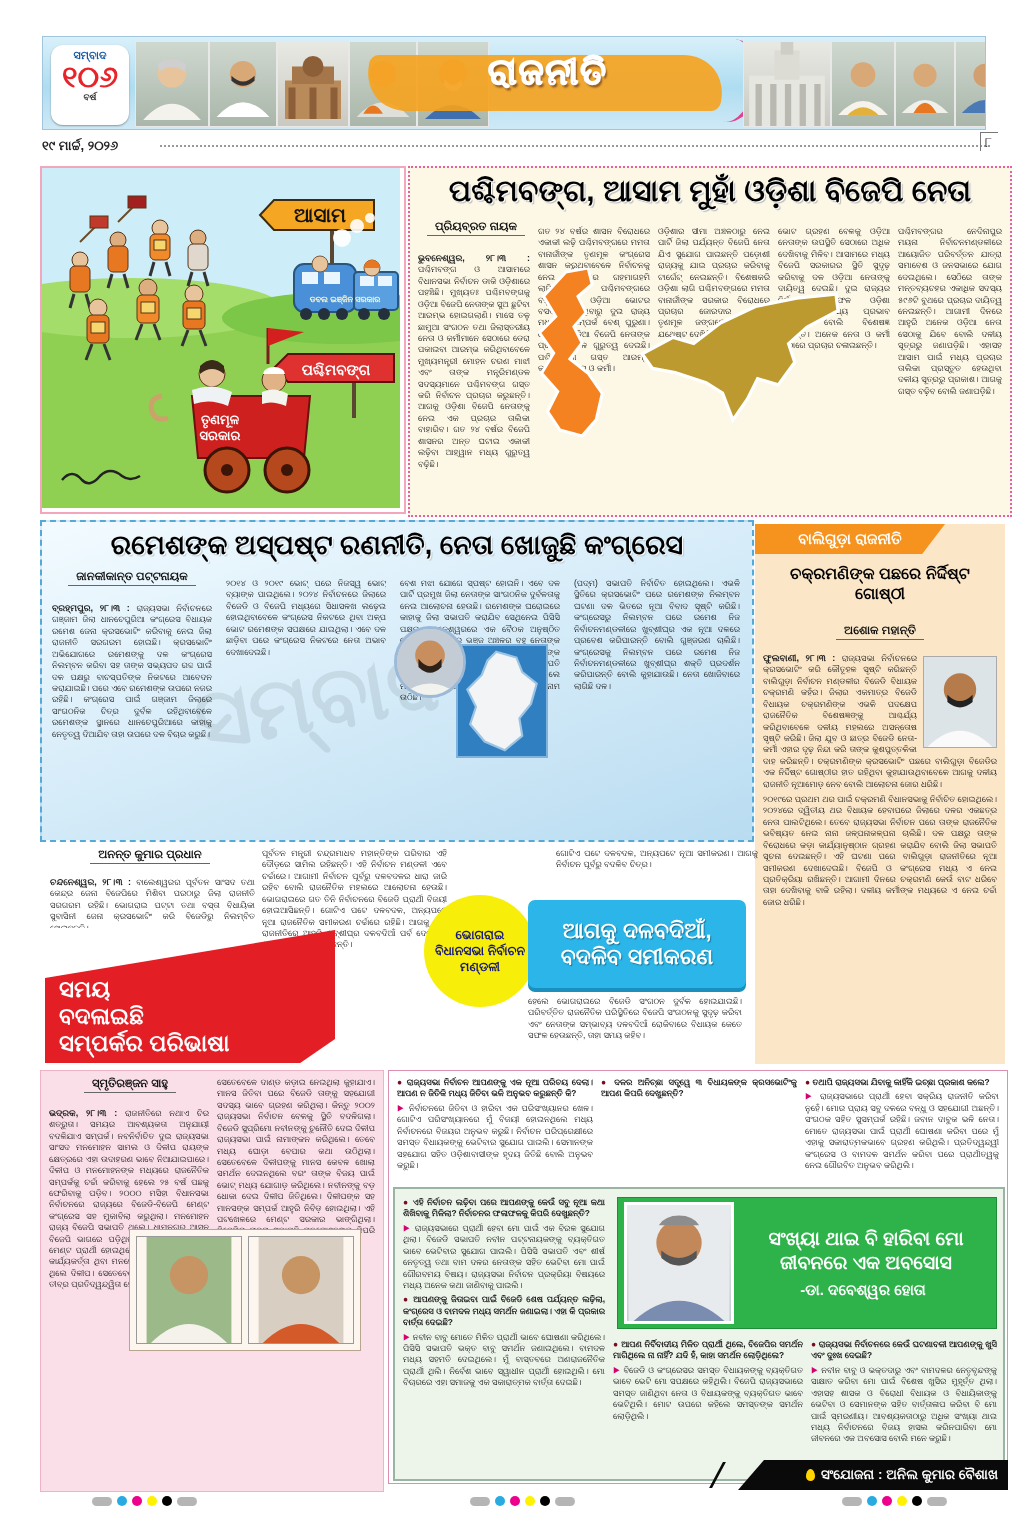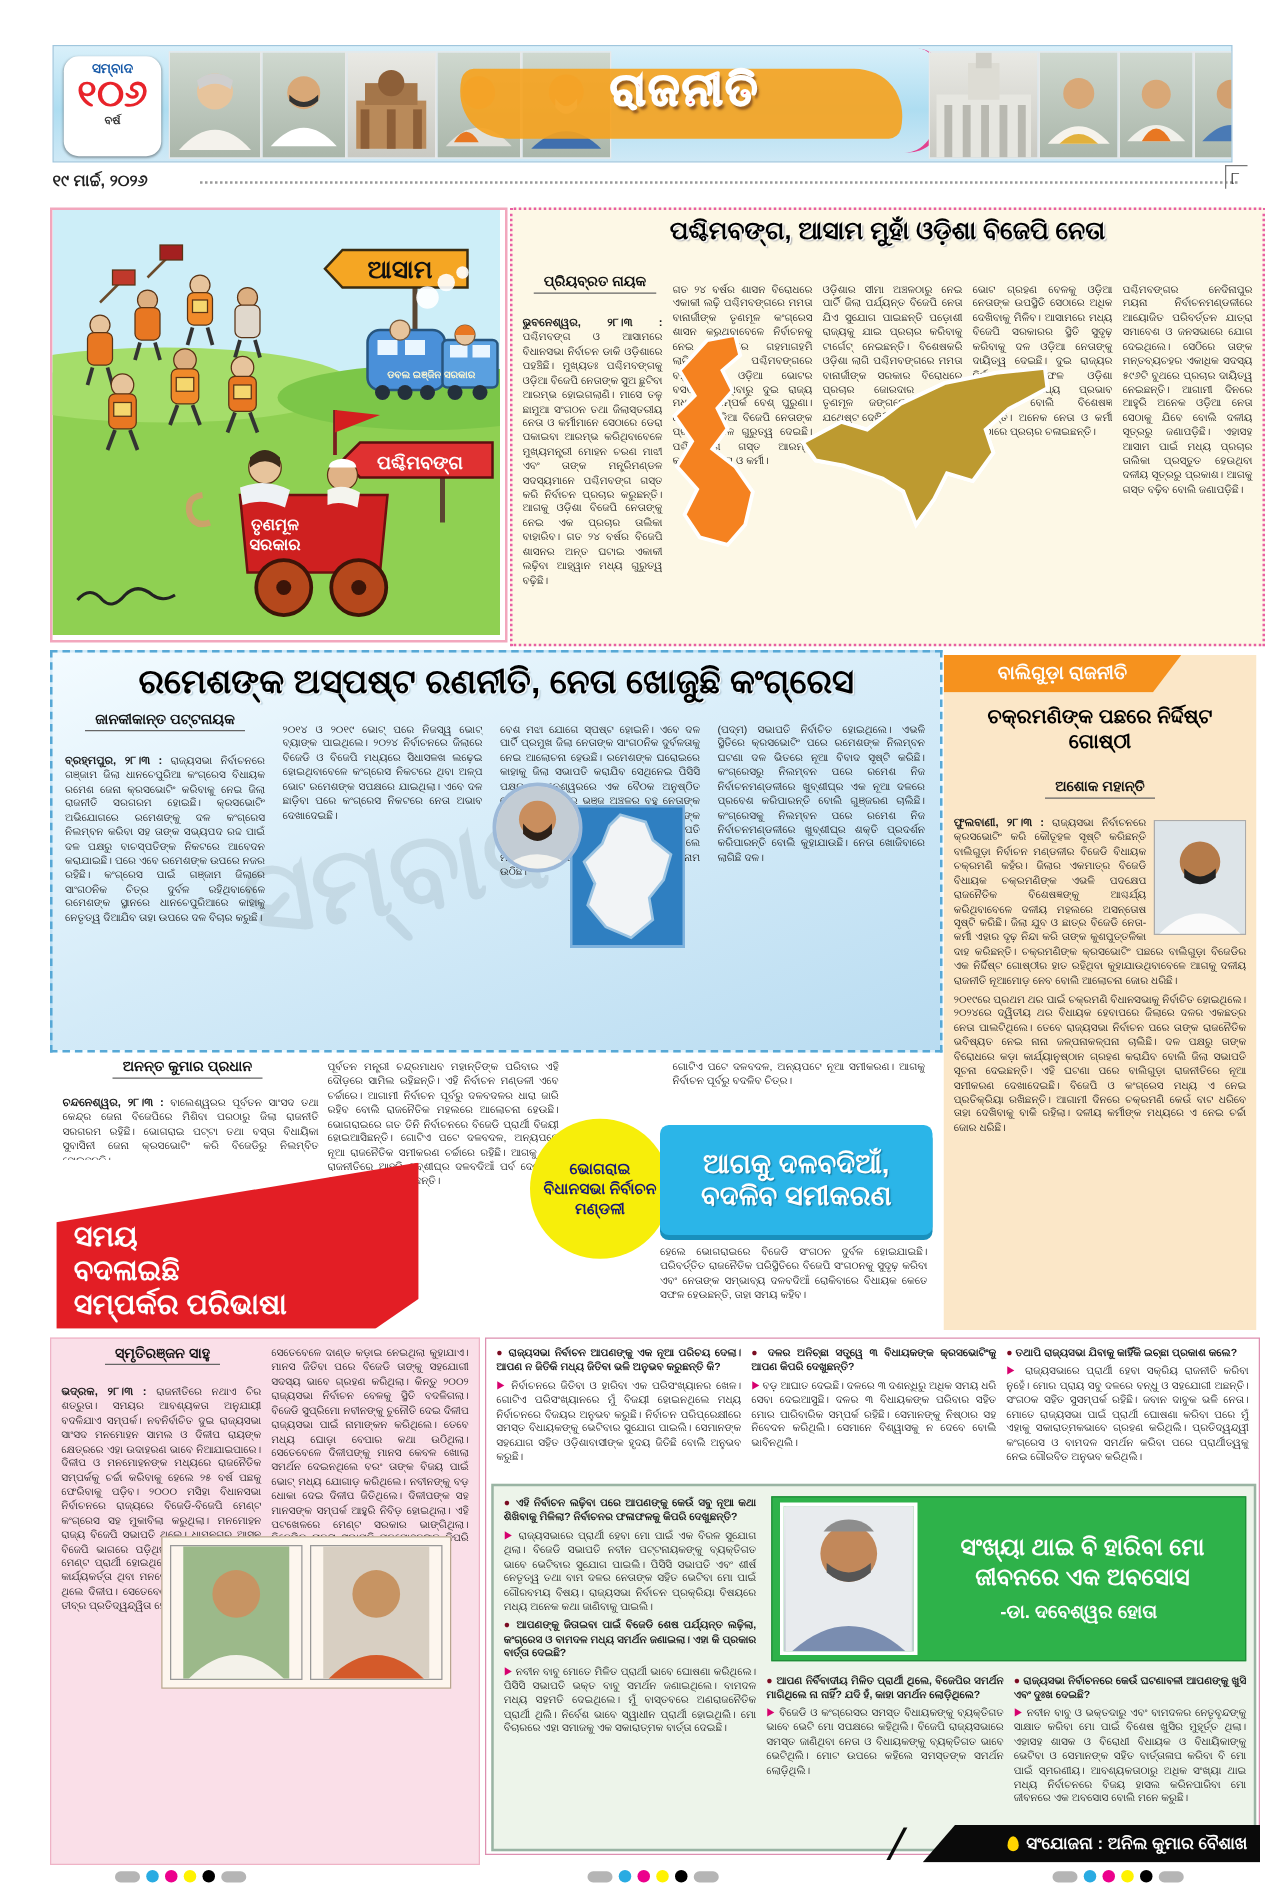--- a/index.html
+++ b/index.html
@@ -32,21 +32,21 @@
            border-top:1px solid #777;border-left:1px solid #777;padding:1px 6px 0 4px;}
   
   .body-txt{font-size:8.4px;line-height:1.36;text-align:justify;color:#1b1b1b;overflow:hidden;}
   .byline{font-weight:bold;font-size:11.5px;text-align:center;color:#101010;}
   .byline span{display:inline-block;border-bottom:1.5px solid #666;padding:0 8px 2px;}
   .lead b{font-size:9px;}
   
   .cartoon{left:40px;top:166px;width:362px;height:344px;border:2px solid #f2a7bd;background:#fff;}
   
   .art1{left:408px;top:166px;width:600px;height:347px;background:#fdf8e6;border:2px dotted #e85fa4;}
-  .art1 .headline{position:absolute;left:0;top:6px;width:100%;text-align:center;font-size:20px;
+  .art1 .headline{position:absolute;left:0;top:6px;width:100%;text-align:center;font-size:30px;
                   font-weight:800;color:#000;white-space:nowrap;text-shadow:1px 1px 0 #fff,2px 2px 1px #bbb;}
   .map-wb{position:absolute;left:118px;top:100px;width:104px;height:172px;z-index:3;}
   .map-as{position:absolute;left:224px;top:122px;width:206px;height:134px;z-index:3;}
   
   .art2{left:40px;top:520px;width:710px;height:318px;border:2px dashed #56a8d6;
         background:linear-gradient(160deg,#f3fbff 0%,#d8edf9 45%,#b9dcf1 100%);}
   .art2 .headline{position:absolute;left:0;top:8px;width:100%;text-align:center;font-size:27px;
                   font-weight:800;color:#000;white-space:nowrap;text-shadow:1px 1px 0 #fff,2px 2px 1px #b9cdd9;}
   .wm{position:absolute;left:150px;top:110px;width:480px;font-size:84px;font-weight:800;color:#5b6b74;
       opacity:.14;transform:rotate(-10deg);z-index:1;pointer-events:none;}
@@ -373,21 +373,21 @@
       </div>
       <b>ଫୁଲବାଣୀ, ୨୮।୩ :</b>
       <span>ରାଜ୍ୟସଭା ନିର୍ବାଚନରେ କ୍ରସଭୋଟିଂ କରି କୌତୂହଳ ସୃଷ୍ଟି କରିଛନ୍ତି ବାଲିଗୁଡ଼ା ନିର୍ବାଚନ ମଣ୍ଡଳୀର ବିଜେଡି ବିଧାୟକ ଚକ୍ରମଣି କହଁର। ଜିଲାର ଏକମାତ୍ର ବିଜେଡି ବିଧାୟକ ଚକ୍ରମଣିଙ୍କ ଏଭଳି ପଦକ୍ଷେପ ରାଜନୈତିକ ବିଶେଷଜ୍ଞଙ୍କୁ ଆଶ୍ଚର୍ଯ୍ୟ କରିଥିବାବେଳେ ଦଳୀୟ ମହଲରେ ଅସନ୍ତୋଷ ସୃଷ୍ଟି କରିଛି। ଜିଲା ଯୁବ ଓ ଛାତ୍ର ବିଜେଡି ନେତା-କର୍ମୀ ଏହାର ଦୃଢ଼ ନିନ୍ଦା କରି ତାଙ୍କ କୁଶପୁତ୍ତଳିକା ଦାହ କରିଛନ୍ତି। ଚକ୍ରମଣିଙ୍କ କ୍ରସଭୋଟିଂ ପଛରେ ବାଲିଗୁଡ଼ା ବିଜେଡିର ଏକ ନିର୍ଦ୍ଦିଷ୍ଟ ଗୋଷ୍ଠୀର ହାତ ରହିଥିବା କୁହାଯାଉଥିବାବେଳେ ଆଗକୁ ଦଳୀୟ ରାଜନୀତି ନୂଆମୋଡ଼ ନେବ ବୋଲି ଆଲୋଚନା ଜୋର ଧରିଛି।</span>
       <span style="display:block;margin-top:4px">୨୦୧୯ରେ ପ୍ରଥମ ଥର ପାଇଁ ଚକ୍ରମଣି ବିଧାନସଭାକୁ ନିର୍ବାଚିତ ହୋଇଥିଲେ। ୨୦୨୪ରେ ଦ୍ୱିତୀୟ ଥର ବିଧାୟକ ହେବାପରେ ଜିଲାରେ ଦଳର ଏକଛତ୍ର ନେତା ପାଲଟିଥିଲେ। ତେବେ ରାଜ୍ୟସଭା ନିର୍ବାଚନ ପରେ ତାଙ୍କ ରାଜନୈତିକ ଭବିଷ୍ୟତ ନେଇ ନାନା ଜଳ୍ପନାକଳ୍ପନା ଚାଲିଛି। ଦଳ ପକ୍ଷରୁ ତାଙ୍କ ବିରୋଧରେ କଡ଼ା କାର୍ଯ୍ୟାନୁଷ୍ଠାନ ଗ୍ରହଣ କରାଯିବ ବୋଲି ଜିଲା ସଭାପତି ସୂଚନା ଦେଇଛନ୍ତି। ଏହି ଘଟଣା ପରେ ବାଲିଗୁଡ଼ା ରାଜନୀତିରେ ନୂଆ ସମୀକରଣ ଦେଖାଦେଇଛି। ବିଜେପି ଓ କଂଗ୍ରେସ ମଧ୍ୟ ଏ ନେଇ ପ୍ରତିକ୍ରିୟା ରଖିଛନ୍ତି। ଆଗାମୀ ଦିନରେ ଚକ୍ରମଣି କେଉଁ ବାଟ ଧରିବେ ତାହା ଦେଖିବାକୁ ବାକି ରହିଲା। ଦଳୀୟ କର୍ମୀଙ୍କ ମଧ୍ୟରେ ଏ ନେଇ ଚର୍ଚ୍ଚା ଜୋର ଧରିଛି।</span>
     </div>
   </div>
 
   <div class="abs byline" style="left:50px;top:848px;width:200px"><span>ଅନନ୍ତ କୁମାର ପ୍ରଧାନ</span></div>
   <div class="abs body-txt lead" style="left:50px;top:876px;width:205px;height:52px"><b>ଚନ୍ଦନେଶ୍ୱର, ୨୮।୩ :</b> <span>ବାଲେଶ୍ୱରର ପୂର୍ବତନ ସାଂସଦ ତଥା କେନ୍ଦ୍ର ଜେନା ବିଜେପିରେ ମିଶିବା ପରଠାରୁ ଜିଲା ରାଜନୀତି ସରଗରମ ରହିଛି। ଭୋଗରାଇ ପଟ୍ଟା ତଥା ବସ୍ତା ବିଧାୟିକା ସୁବାସିନୀ ଜେନା କ୍ରସଭୋଟିଂ କରି ବିଜେଡିରୁ ନିଲମ୍ବିତ ହୋଇଛନ୍ତି।</span></div>
   <div class="abs body-txt" style="left:262px;top:848px;width:185px;height:214px">ପୂର୍ବତନ ମନ୍ତ୍ରୀ ଚନ୍ଦ୍ରମାଧବ ମହାନ୍ତିଙ୍କ ପରିବାର ଏହି ଦୌଡ଼ରେ ସାମିଲ ରହିଛନ୍ତି। ଏହି ନିର୍ବାଚନ ମଣ୍ଡଳୀ ଏବେ ଚର୍ଚ୍ଚାରେ। ଆଗାମୀ ନିର୍ବାଚନ ପୂର୍ବରୁ ଦଳବଦଳର ଧାରା ଜାରି ରହିବ ବୋଲି ରାଜନୈତିକ ମହଲରେ ଆଲୋଚନା ହେଉଛି। ଭୋଗରାଇରେ ଗତ ତିନି ନିର୍ବାଚନରେ ବିଜେଡି ପ୍ରାର୍ଥୀ ବିଜୟୀ ହୋଇଆସିଛନ୍ତି। ଗୋଟିଏ ପଟେ ଦଳବଦଳ, ଅନ୍ୟପଟେ ନୂଆ ରାଜନୈତିକ ସମୀକରଣ ଚର୍ଚ୍ଚାରେ ରହିଛି। ଆଗକୁ ଜିଲା ରାଜନୀତିରେ ଆହୁରି ଖୁବ୍‌ଶୀଘ୍ର ଦଳବଦିଆଁ ପର୍ବ ଦେଖାଯିବ ବୋଲି ନେତାମାନେ କହୁଛନ୍ତି।</div>
-  <div class="abs body-txt" style="left:538px;top:848px;width:202px;height:48px">ଗୋଟିଏ ପଟେ ଦଳବଦଳ, ଅନ୍ୟପଟେ ନୂଆ ସମୀକରଣ। ଆଗକୁ ନିର୍ବାଚନ ପୂର୍ବରୁ ବଦଳିବ ଚିତ୍ର।</div>
+  <div class="abs body-txt" style="left:556px;top:848px;width:202px;height:48px">ଗୋଟିଏ ପଟେ ଦଳବଦଳ, ଅନ୍ୟପଟେ ନୂଆ ସମୀକରଣ। ଆଗକୁ ନିର୍ବାଚନ ପୂର୍ବରୁ ବଦଳିବ ଚିତ୍ର।</div>
   <div class="abs body-txt" style="left:528px;top:996px;width:214px;height:66px">ହେଲେ ଭୋଗରାଇରେ ବିଜେଡି ସଂଗଠନ ଦୁର୍ବଳ ହୋଇଯାଇଛି। ପରିବର୍ତ୍ତିତ ରାଜନୈତିକ ପରିସ୍ଥିତିରେ ବିଜେପି ସଂଗଠନକୁ ସୁଦୃଢ଼ କରିବା ଏବଂ ନେତାଙ୍କ ସମ୍ଭାବ୍ୟ ଦଳବଦିଆଁ ରୋକିବାରେ ବିଧାୟକ କେତେ ସଫଳ ହେଉଛନ୍ତି, ତାହା ସମୟ କହିବ।</div>
 
   <div class="abs badge">ଭୋଗରାଇ ବିଧାନସଭା ନିର୍ବାଚନ ମଣ୍ଡଳୀ</div>
   <div class="abs redbox">
     <div class="t">
       <div>ସମୟ</div>
       <div>ବଦଳାଇଛି</div>
       <div>ସମ୍ପର୍କର ପରିଭାଷା</div>
     </div>
   </div>
@@ -418,21 +418,20 @@
     </div>
   </div>
 
   <div class="abs ibox qa">
     <div class="abs body-txt" style="left:8px;top:6px;width:196px;height:104px">
       <p><span class="q">●</span> <b>ରାଜ୍ୟସଭା ନିର୍ବାଚନ ଆପଣଙ୍କୁ ଏକ ନୂଆ ପରିଚୟ ଦେଲା। ଆପଣ ନ ଜିତିକି ମଧ୍ୟ ଜିତିବା ଭଳି ଅନୁଭବ କରୁଛନ୍ତି କି?</b></p>
       <p><span class="ar">▶</span> <span>ନିର୍ବାଚନରେ ଜିତିବା ଓ ହାରିବା ଏକ ପରିସଂଖ୍ୟାନର ଖେଳ। ଗୋଟିଏ ପରିସଂଖ୍ୟାନରେ ମୁଁ ବିଜୟୀ ହୋଇନଥିଲେ ମଧ୍ୟ ନିର୍ବାଚନରେ ବିଜୟର ଅନୁଭବ କରୁଛି। ନିର୍ବାଚନ ପରିପ୍ରେକ୍ଷୀରେ ସମସ୍ତ ବିଧାୟକଙ୍କୁ ଭେଟିବାର ସୁଯୋଗ ପାଇଲି। ସେମାନଙ୍କ ସହଯୋଗ ସହିତ ଓଡ଼ିଶାବାସୀଙ୍କ ହୃଦୟ ଜିତିଛି ବୋଲି ଅନୁଭବ କରୁଛି।</span></p>
     </div>
     <div class="abs body-txt" style="left:212px;top:6px;width:196px;height:104px">
       <p><span class="q">●</span> <b>ଦଳର ଅନିଚ୍ଛା ସତ୍ତ୍ୱେ ୩ ବିଧାୟକଙ୍କ କ୍ରସଭୋଟିଂକୁ ଆପଣ କିପରି ଦେଖୁଛନ୍ତି?</b></p>
-      <p><span class="ar">▶</span> <span>ବଡ଼ ଆଘାତ ଦେଇଛି। ଦଳରେ ୩ ଦଶନ୍ଧିରୁ ଅଧିକ ସମୟ ଧରି ସେବା ଦେଇଆସୁଛି। ଦଳର ୩ ବିଧାୟକଙ୍କ ପରିବାର ସହିତ ମୋର ପାରିବାରିକ ସମ୍ପର୍କ ରହିଛି। ସେମାନଙ୍କୁ ନିଷ୍ଠାର ସହ ନିବେଦନ କରିଥିଲି। ସେମାନେ ବିଶ୍ୱାସକୁ ନ ଦେବେ ବୋଲି ଭାବିନଥିଲି।</span></p>
     </div>
     <div class="abs body-txt" style="left:416px;top:6px;width:194px;height:104px">
       <p><span class="q">●</span> <b>ତଥାପି ରାଜ୍ୟସଭା ଯିବାକୁ କାହିଁକି ଇଚ୍ଛା ପ୍ରକାଶ କଲେ?</b></p>
       <p><span class="ar">▶</span> <span>ରାଜ୍ୟସଭାରେ ପ୍ରାର୍ଥୀ ହେବା ସକ୍ରିୟ ରାଜନୀତି କରିବା ନୁହେଁ। ମୋର ପ୍ରାୟ ସବୁ ଦଳରେ ବନ୍ଧୁ ଓ ସହଯୋଗୀ ଅଛନ୍ତି। ସଂଗଠକ ସହିତ ସୁସମ୍ପର୍କ ରହିଛି। ଜବାନ ଦାବୁକ ଭଳି ନେତା। ମୋତେ ରାଜ୍ୟସଭା ପାଇଁ ପ୍ରାର୍ଥୀ ଘୋଷଣା କରିବା ପରେ ମୁଁ ଏହାକୁ ସକାରାତ୍ମକଭାବେ ଗ୍ରହଣ କରିଥିଲି। ପ୍ରତିଦ୍ୱନ୍ଦ୍ୱୀ କଂଗ୍ରେସ ଓ ବାମଦଳ ସମର୍ଥନ କରିବା ପରେ ପ୍ରାର୍ଥୀତ୍ୱକୁ ନେଇ ଗୌରବିତ ଅନୁଭବ କରିଥିଲି।</span></p>
     </div>
     <div class="greenarea">
       <div class="abs body-txt" style="left:8px;top:8px;width:202px;height:272px">
         <p><span class="q">●</span> <b>ଏହି ନିର୍ବାଚନ ଲଢ଼ିବା ପରେ ଆପଣଙ୍କୁ କେଉଁ ସବୁ ନୂଆ କଥା ଶିଖିବାକୁ ମିଳିଲା? ନିର୍ବାଚନର ଫଳାଫଳକୁ କିପରି ଦେଖୁଛନ୍ତି?</b></p>
         <p><span class="ar">▶</span> <span>ରାଜ୍ୟସଭାରେ ପ୍ରାର୍ଥୀ ହେବା ମୋ ପାଇଁ ଏକ ବିରଳ ସୁଯୋଗ ଥିଲା। ବିଜେଡି ସଭାପତି ନବୀନ ପଟ୍ଟନାୟକଙ୍କୁ ବ୍ୟକ୍ତିଗତ ଭାବେ ଭେଟିବାର ସୁଯୋଗ ପାଇଲି। ପିସିସି ସଭାପତି ଏବଂ ଶୀର୍ଷ ନେତୃତ୍ୱ ତଥା ବାମ ଦଳର ନେତାଙ୍କ ସହିତ ଭେଟିବା ମୋ ପାଇଁ ଗୌରବମୟ ବିଷୟ। ରାଜ୍ୟସଭା ନିର୍ବାଚନ ପ୍ରକ୍ରିୟା ବିଷୟରେ ମଧ୍ୟ ଅନେକ କଥା ଜାଣିବାକୁ ପାଇଲି।</span></p>
         <p><span class="q">●</span> <b>ଆପଣଙ୍କୁ ଜିତାଇବା ପାଇଁ ବିଜେଡି ଶେଷ ପର୍ଯ୍ୟନ୍ତ ଲଢ଼ିଲା, କଂଗ୍ରେସ ଓ ବାମଦଳ ମଧ୍ୟ ସମର୍ଥନ ଜଣାଇଲା। ଏହା କି ପ୍ରକାର ବାର୍ତ୍ତା ଦେଇଛି?</b></p>

